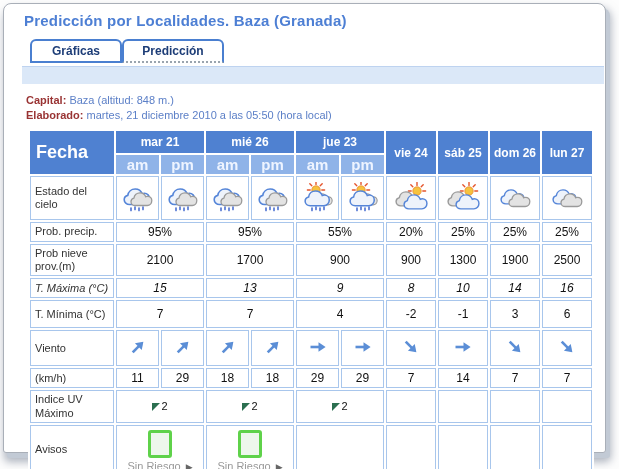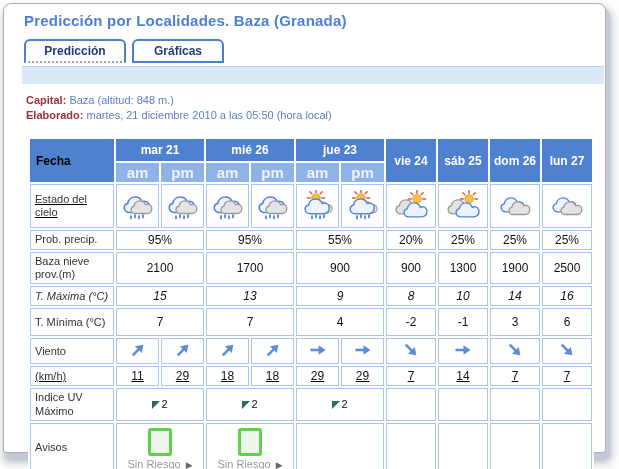--- a/index.html
+++ b/index.html
@@ -16,29 +16,29 @@
   .page-title{font-size:15px;font-weight:bold;color:#4d7fd4;letter-spacing:.2px;margin:0 0 10px 2px;}
   .tabs-row{display:flex;align-items:flex-end;margin-left:2px;height:24px;}
   .tab{
     background:#fff;border:2px solid #4a7fd0;border-radius:6px 6px 0 0;
     font-size:12px;font-weight:bold;color:#1d3d77;
     padding:3px 0 3px 0;text-align:center;cursor:pointer;
   }
   .tab-active{width:98px;border-bottom:2px dotted #9aa4ae;}
   .tab-inactive{width:88px;margin-left:6px;border-bottom:2px solid #4a7fd0;}
   .tab-strip{margin-top:3px;height:17px;background:#dbe8f8;border-top:1px solid #bed3f0;margin-right:1px;}
-  .info-block{margin:9px 0 14px 4px;font-size:11px;line-height:15px;}
+  .info-block{margin:9px 0 6px 4px;font-size:11px;line-height:15px;}
   .info-label{color:#993333;font-weight:bold;}
   .info-value{color:#5b7fc7;}
   table.forecast{
     border-collapse:separate;border-spacing:2px;margin:2px 0 0 6px;
     background:#fff;
   }
   th,td{margin:0;}
-  th.corner{background:#4f81d1;color:#000000;font-size:12px;font-weight:bold;text-align:left;padding-left:6px;margin-left:44px;}
+  th.corner{background:#4f81d1;color:#ffffff;font-size:18px;font-weight:bold;text-align:left;padding-left:6px;margin-left:44px;}
   th.day{background:#4f81d1;color:#fff;font-size:12px;font-weight:bold;height:20px;}
   th.ampm{background:#8fb3e8;color:#eef4ff;font-size:15px;font-weight:bold;height:15px;}
   td.cell{border:1px solid #a8c6ec;text-align:center;font-size:12px;color:#111;vertical-align:middle;}
   td.rowlabel{border:1px solid #a8c6ec;font-size:11px;color:#333;text-align:left;padding:2px 3px 2px 4px;line-height:1.2;vertical-align:middle;}
   .t-max{color:#e23333;}
   .t-min{color:#4a6f9f;}
   .uv-wrap{display:inline-flex;align-items:flex-end;gap:1px;}
   .uv-tri{width:0;height:0;border-top:8px solid #2b6f50;border-right:8px solid transparent;display:inline-block;margin-bottom:1px;}
   .uv-num{font-size:11px;color:#111;}
   .aviso-box{width:18px;height:22px;border:3px solid #5fd24a;background:#eef7ec;border-radius:3px;margin:3px auto 2px auto;}
@@ -69,22 +69,22 @@
       <circle cx="0" cy="0" r="4.2" fill="#f6c33f" stroke="#e8882a" stroke-width="0.8"></circle>
     </g>
   </defs>
 </svg>
 
 <div class="window-frame">
   <div class="content">
     <div class="page-title">Predicción por Localidades. Baza (Granada)</div>
 
     <div class="tabs-row">
+      <div class="tab tab-inactive">Gráficas</div>
       <div class="tab tab-active">Predicción</div>
-      <div class="tab tab-inactive">Gráficas</div>
     </div>
     <div class="tab-strip"></div>
 
     <div class="info-block">
       <div>
         <span class="info-label">Capital:</span>
         <span class="info-value">Baza (altitud: 848 m.)</span>
       </div>
       <div>
         <span class="info-label">Elaborado:</span>
@@ -120,21 +120,21 @@
           <tr>
             <th class="ampm">am</th>
             <th class="ampm">pm</th>
             <th class="ampm">am</th>
             <th class="ampm">pm</th>
             <th class="ampm">am</th>
             <th class="ampm">pm</th>
           </tr>
         </thead>
         <tbody>
-          <tr style="height: 44px; text-decoration: underline;">
+          <tr style="height: 44px;">
             <td class="rowlabel">Estado del cielo</td>
             <td class="cell"><svg width="34" height="30" viewBox="0 0 34 30">
                 <use href="#cloudPath" transform="translate(2,6)" fill="#eef3fb" stroke="#5585d8" stroke-width="1.6"></use>
                 <use href="#cloudPath" transform="translate(9,10) scale(0.82)" fill="#e3e3e3" stroke="#9a9a9a" stroke-width="1.6"></use>
                 <use href="#dropsG" transform="translate(9,25)"></use>
               </svg></td>
             <td class="cell"><svg width="34" height="30" viewBox="0 0 34 30">
                 <use href="#cloudPath" transform="translate(2,6)" fill="#eef3fb" stroke="#5585d8" stroke-width="1.6"></use>
                 <use href="#cloudPath" transform="translate(9,10) scale(0.82)" fill="#e3e3e3" stroke="#9a9a9a" stroke-width="1.6"></use>
                 <use href="#dropsG" transform="translate(9,25)"></use>
@@ -184,21 +184,21 @@
             <td class="rowlabel">Prob. precip.</td>
             <td class="cell" colspan="2">95%</td>
             <td class="cell" colspan="2">95%</td>
             <td class="cell" colspan="2">55%</td>
             <td class="cell">20%</td>
             <td class="cell">25%</td>
             <td class="cell">25%</td>
             <td class="cell">25%</td>
           </tr>
           <tr style="height: 30px;">
-            <td class="rowlabel">Baza nieve prov.(m)</td>
+            <td class="rowlabel">Prob nieve prov.(m)</td>
             <td class="cell" colspan="2">2100</td>
             <td class="cell" colspan="2">1700</td>
             <td class="cell" colspan="2">900</td>
             <td class="cell">900</td>
             <td class="cell">1300</td>
             <td class="cell">1900</td>
             <td class="cell">2500</td>
           </tr>
           <tr style="height: 20px; font-style: italic;">
             <td class="rowlabel">T. Máxima (°C)</td>
@@ -213,21 +213,21 @@
           <tr style="height: 28px;">
             <td class="rowlabel">T. Mínima (°C)</td>
             <td class="cell t-min" colspan="2">7</td>
             <td class="cell t-min" colspan="2">7</td>
             <td class="cell t-min" colspan="2">4</td>
             <td class="cell t-min">-2</td>
             <td class="cell t-min">-1</td>
             <td class="cell t-min">3</td>
             <td class="cell t-min">6</td>
           </tr>
-          <tr style="height: 26px;">
+          <tr style="height: 36px;">
             <td class="rowlabel">Viento</td>
             <td class="cell"><svg width="18" height="18" viewBox="0 0 18 18">
                 <g transform="rotate(-45 9 9)">
                   <line x1="1.5" y1="9" x2="11" y2="9" stroke="#5b8ed6" stroke-width="2.6"></line>
                   <path d="M9.5 4.2 L16.6 9 L9.5 13.8 Z" fill="#5b8ed6"></path>
                 </g>
               </svg></td>
             <td class="cell"><svg width="18" height="18" viewBox="0 0 18 18">
                 <g transform="rotate(-45 9 9)">
                   <line x1="1.5" y1="9" x2="11" y2="9" stroke="#5b8ed6" stroke-width="2.6"></line>
@@ -276,21 +276,21 @@
                   <path d="M9.5 4.2 L16.6 9 L9.5 13.8 Z" fill="#5b8ed6"></path>
                 </g>
               </svg></td>
             <td class="cell"><svg width="18" height="18" viewBox="0 0 18 18">
                 <g transform="rotate(45 9 9)">
                   <line x1="1.5" y1="9" x2="11" y2="9" stroke="#5b8ed6" stroke-width="2.6"></line>
                   <path d="M9.5 4.2 L16.6 9 L9.5 13.8 Z" fill="#5b8ed6"></path>
                 </g>
               </svg></td>
           </tr>
-          <tr style="height: 20px; text-decoration: underline;">
+          <tr style="height: 20px;">
             <td class="rowlabel">(km/h)</td>
             <td class="cell">11</td>
             <td class="cell">29</td>
             <td class="cell">18</td>
             <td class="cell">18</td>
             <td class="cell">29</td>
             <td class="cell">29</td>
             <td class="cell">7</td>
             <td class="cell">14</td>
             <td class="cell">7</td>

